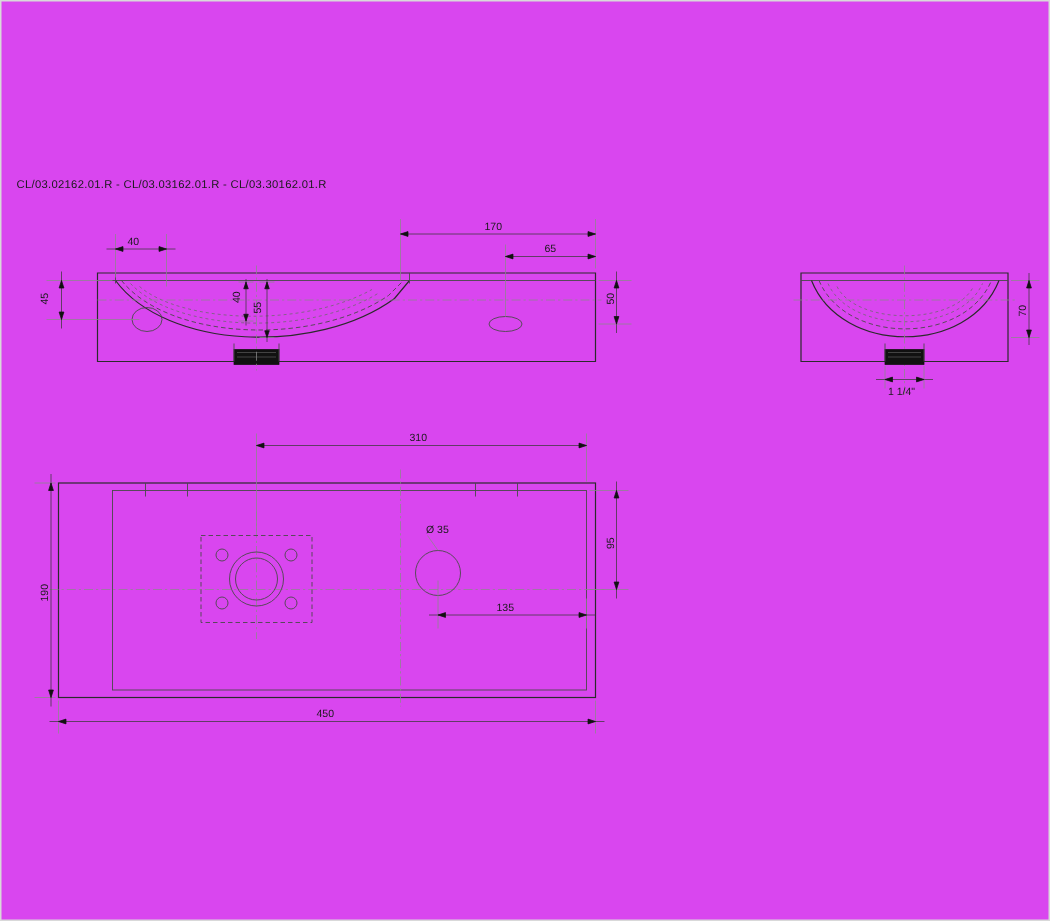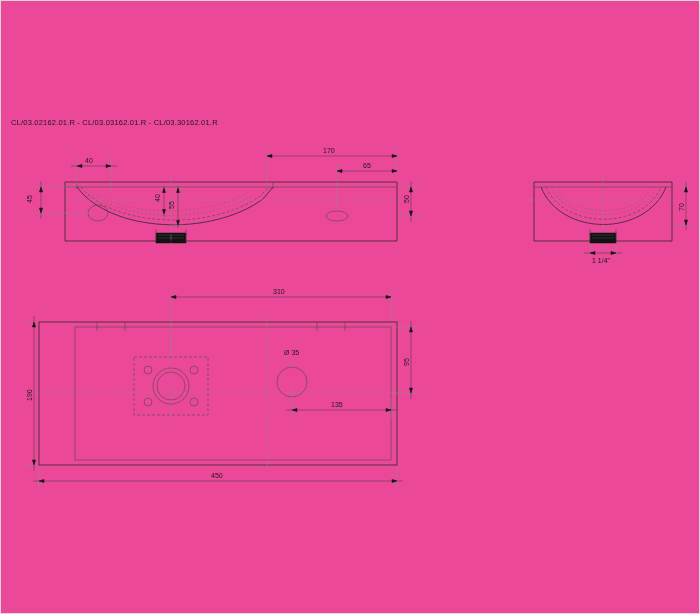--- a/index.html
+++ b/index.html
@@ -15,21 +15,21 @@
     position: relative;
     overflow: hidden;
   }
   #sheet {
     position: absolute;
     left: 0; top: 0;
     width: 700px;
     height: 614px;
     border: 1px solid #d9d9d9;
     box-sizing: border-box;
-    background: #ec4899;
+    background: #d946ef;
   }
   #title {
     position: absolute;
     left: 10px;
     top: 117px;
     font-size: 7.5px;
     letter-spacing: 0.2px;
     color: #1a1a1a;
     white-space: nowrap;
   }

